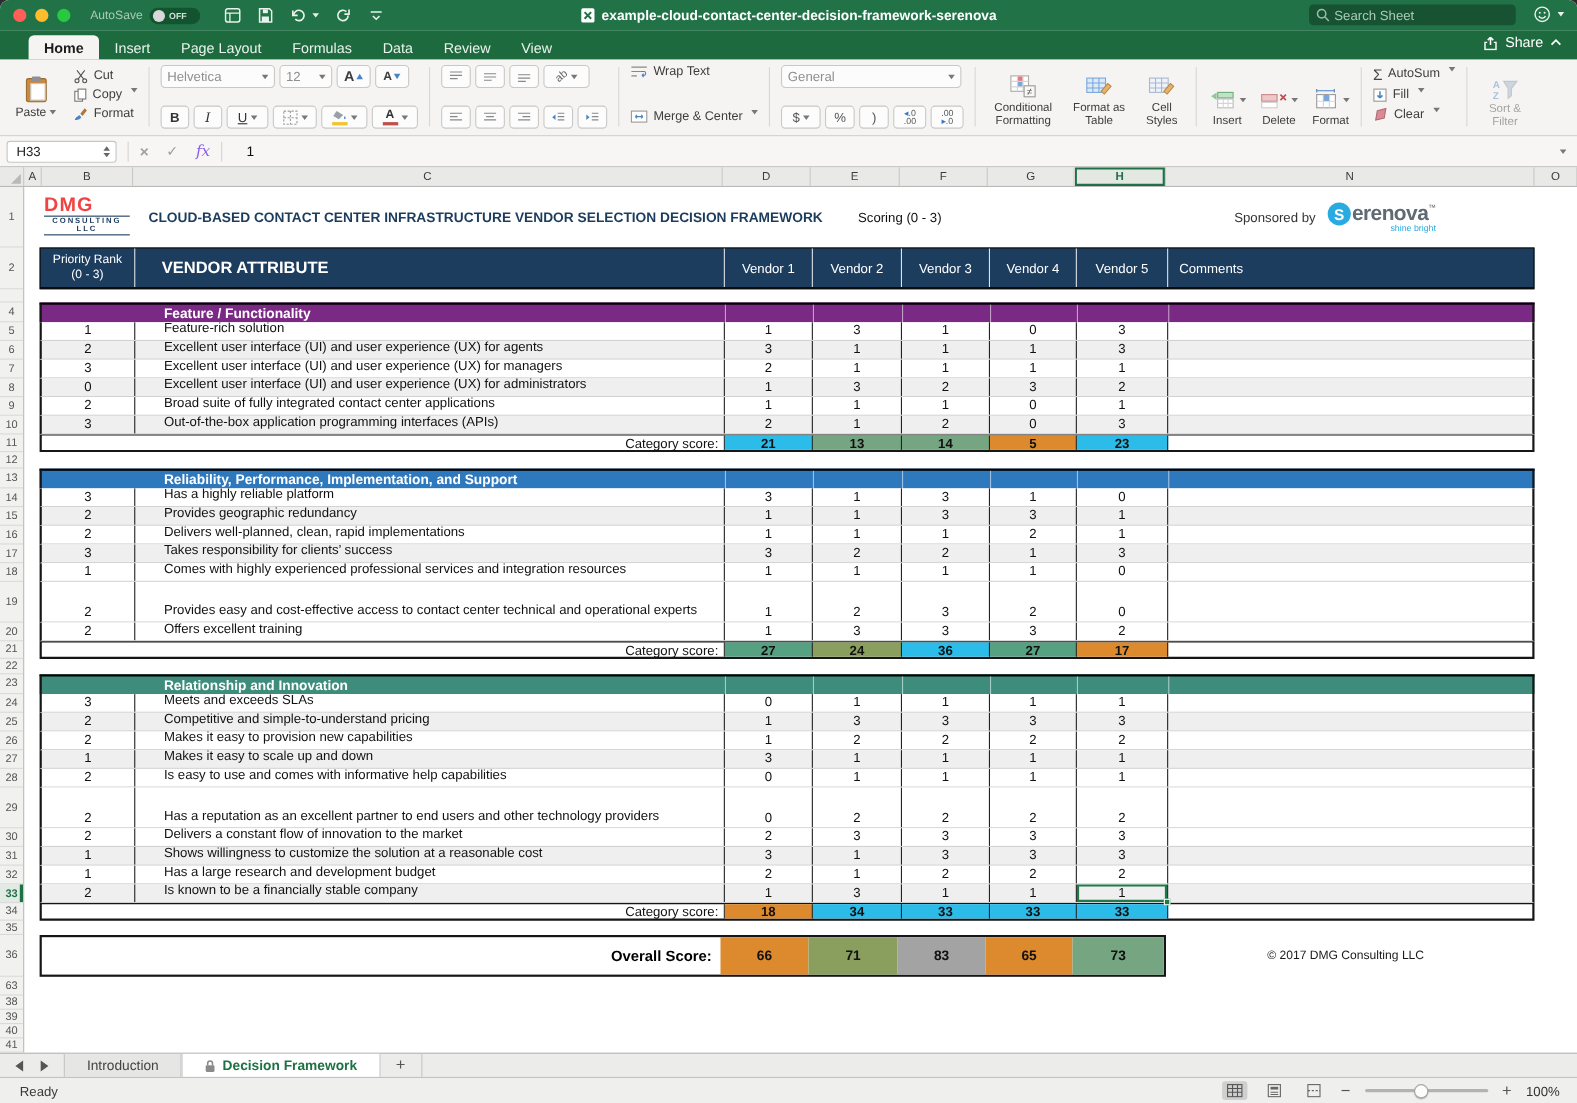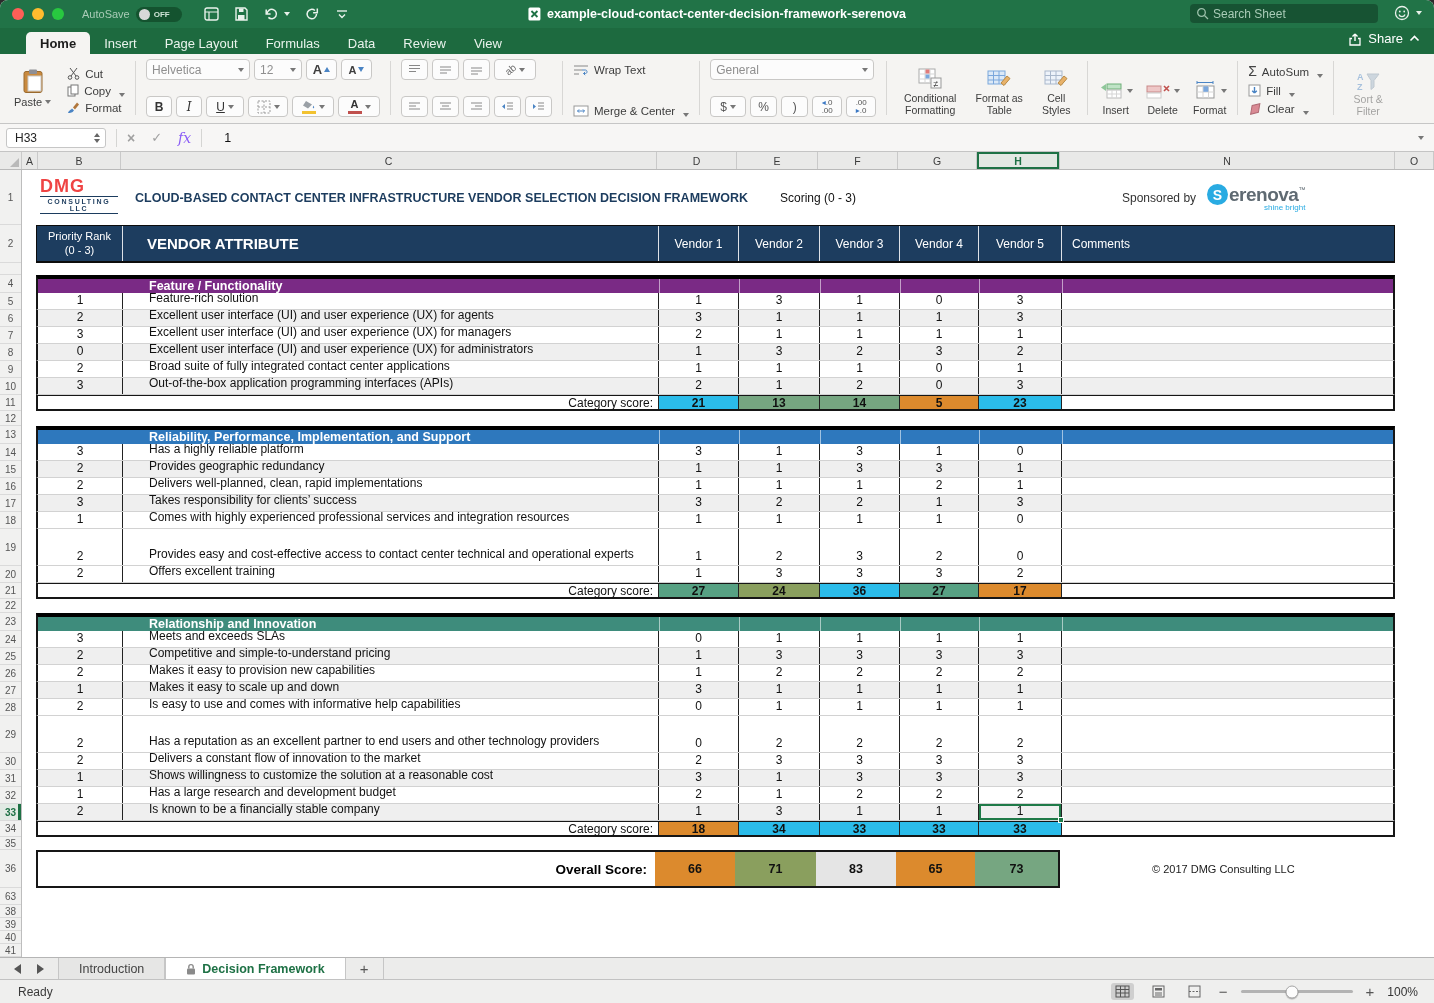--- a/index.html
+++ b/index.html
@@ -30,21 +30,21 @@
 
 .ribbon{height:70px;background:#f5f4f2;border-bottom:1px solid #c6c6c6;display:flex;align-items:stretch;padding:5px 8px 6px 8px;gap:8px;flex:none}
 .gsep{width:1px;background:#d8d7d5;margin:2px 2px}
 .rgroup{display:flex;flex-direction:column;justify-content:space-between}
 .rrow{display:flex;gap:4px;align-items:center}
 .ib{display:flex;align-items:center;justify-content:center;background:#fcfcfc;border:1px solid #c9c8c6;border-radius:4px;height:21px;color:#555;font-size:12px;padding:0 6px}
 .sel{display:flex;align-items:center;justify-content:space-between;background:#fcfcfc;border:1px solid #c9c8c6;border-radius:4px;height:21px;padding:0 5px;font-size:12px;color:#8f8f8f}
 .paste-btn{display:flex;flex-direction:column;align-items:center;gap:2px;padding:1px 6px}
 .paste-lbl{font-size:11px;color:#3d3d3d;display:flex;align-items:center}
 .ccf{display:flex;flex-direction:column;justify-content:space-between;padding:1px 0}
-.small-cmd{display:flex;align-items:flex-end;gap:5px;font-size:11.5px;color:#3d3d3d;height:17px}
+.small-cmd{display:flex;align-items:flex-start;gap:5px;font-size:11.5px;color:#3d3d3d;height:17px}
 .fA{font-weight:bold;font-size:13px;color:#3d3d3d}
 .bigb{display:flex;flex-direction:column;align-items:center;justify-content:flex-end;font-size:10.5px;color:#3d3d3d;line-height:1.15;text-align:center;gap:2px}
 .stack3{display:flex;flex-direction:column;justify-content:space-between}
 .colorbar{display:block;width:14px;height:3px;margin-top:1px}
 .dec{display:flex;flex-direction:column;line-height:1;font-size:8px;color:#555;align-items:center}
 .dec .b{color:#3b78c4}
 .dim{opacity:.45}
 
 .fbar{height:28px;background:#f7f6f5;border-bottom:1px solid #c4c4c4;display:flex;align-items:center;flex:none;position:relative}
 .namebox{width:100px;height:20px;background:#fff;border:1px solid #c6c6c6;border-radius:3px;margin-left:6px;display:flex;align-items:center;padding-left:8px;font-size:12px;color:#222;justify-content:space-between}
@@ -63,21 +63,21 @@
 .corner i{position:absolute;right:2px;bottom:2px;width:0;height:0;border-left:9px solid transparent;border-bottom:9px solid #b9b9b9}
 
 .sheet{height:787px;display:flex;background:#fff;flex:none;overflow:hidden}
 .rowhdrs{width:22px;background:#f1f1f0;border-right:1px solid #bdbdbd;flex:none}
 .rhc{display:flex;align-items:center;justify-content:center;font-size:10px;color:#555;border-bottom:1px solid #dadada}
 .rhc.activerow{color:#1e7145;font-weight:bold;background:#e2eae4;box-shadow:inset -3px 0 0 #1e7145}
 .content{width:1412px;position:relative}
 .srow{position:relative;width:1412px}
 .tw{position:absolute;left:14px;top:0;bottom:0;width:1359px;display:flex}
 .tb{border-left:2px solid #161616;border-right:2px solid #161616}
-.tb-top{border-top:4px solid #000000}
+.tb-top{border-top:2px solid #000000}
 .tb-bot{border-bottom:2px solid #161616}
 .dw{border-bottom:1px solid #d2d2d2}
 .cp{width:85px;border-right:1px solid #222;display:flex;align-items:flex-end;justify-content:center;padding-bottom:2px;font-size:12px;color:#111}
 .ca{width:536px;border-right:1px solid #222;display:flex;align-items:flex-end;padding:1px 8px 2px 26px;font-size:12px;color:#111;line-height:1.3}
 .cs{border-right:1px solid #222;display:flex;align-items:flex-end;justify-content:center;padding-bottom:2px;font-size:12px;color:#111;position:relative}
 .cc{flex:1}
 .cs.active{box-shadow:inset 0 0 0 2px #1f7a48}
 .fh{position:absolute;right:-3px;bottom:-3px;width:6px;height:6px;background:#1f7a48;border:1px solid #fff;z-index:4}
 .secbar{align-items:center;color:#fff;font-weight:bold;font-size:12.5px}
 .secbar .lbl{padding-left:111px}
@@ -979,21 +979,21 @@
             <div class="csc" style="width: 83px; background: rgb(43, 188, 234);">33</div>
             <div class="cc"></div>
           </div>
         </div>
         <div class="srow" style="height: 13px;"></div>
         <div class="srow" style="height: 38px;">
           <div class="obox">
             <div class="olbl">Overall Score:</div>
             <div class="ocell" style="width: 80px; background: rgb(220, 138, 45);">66</div>
             <div class="ocell" style="width: 81px; background: rgb(138, 159, 94);">71</div>
-            <div class="ocell" style="width: 80px; background: #e5e5e5;">83</div>
+            <div class="ocell" style="width: 80px; background: #a3a3a3;">83</div>
             <div class="ocell" style="width: 79px; background: rgb(220, 138, 45);">65</div>
             <div class="ocell" style="width: 83px; background: rgb(118, 166, 129);">73</div>
           </div>
           <div class="copyright">© 2017 DMG Consulting LLC</div>
         </div>
         <div class="srow" style="height: 17px;"></div>
         <div class="srow" style="height: 13px;"></div>
         <div class="srow" style="height: 13px;"></div>
         <div class="srow" style="height: 13px;"></div>
         <div class="srow" style="height: 13px;"></div>

